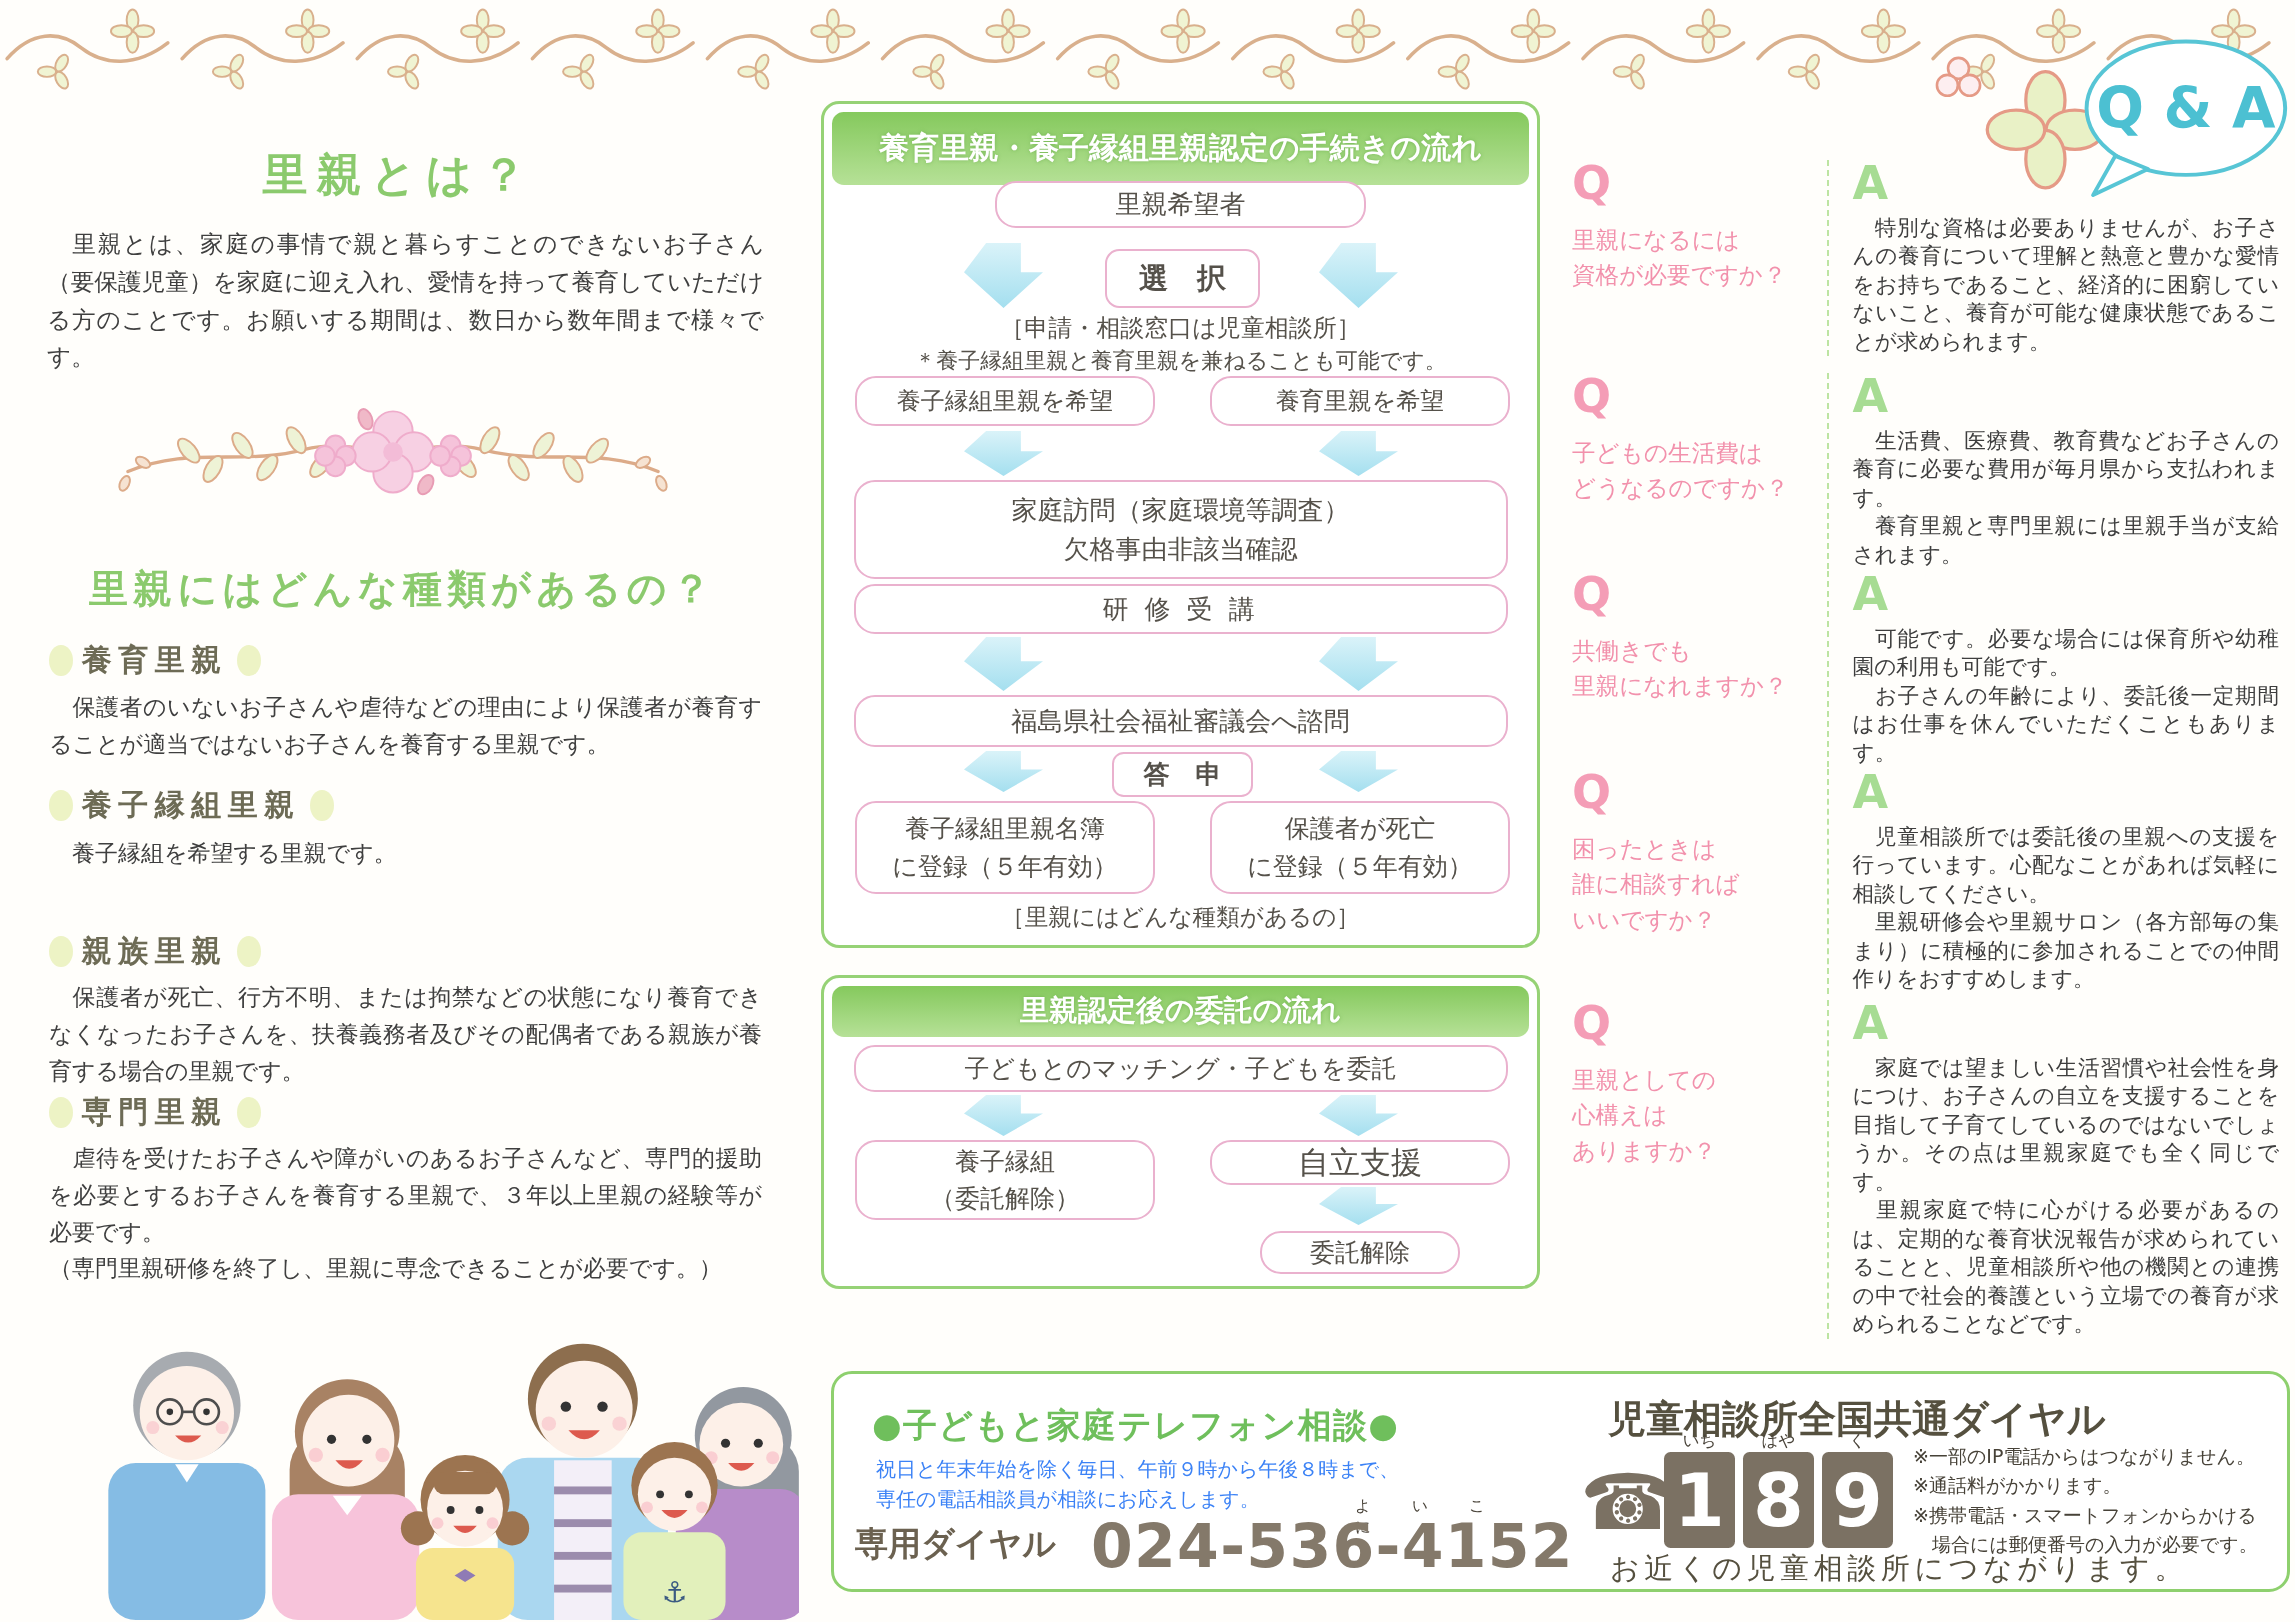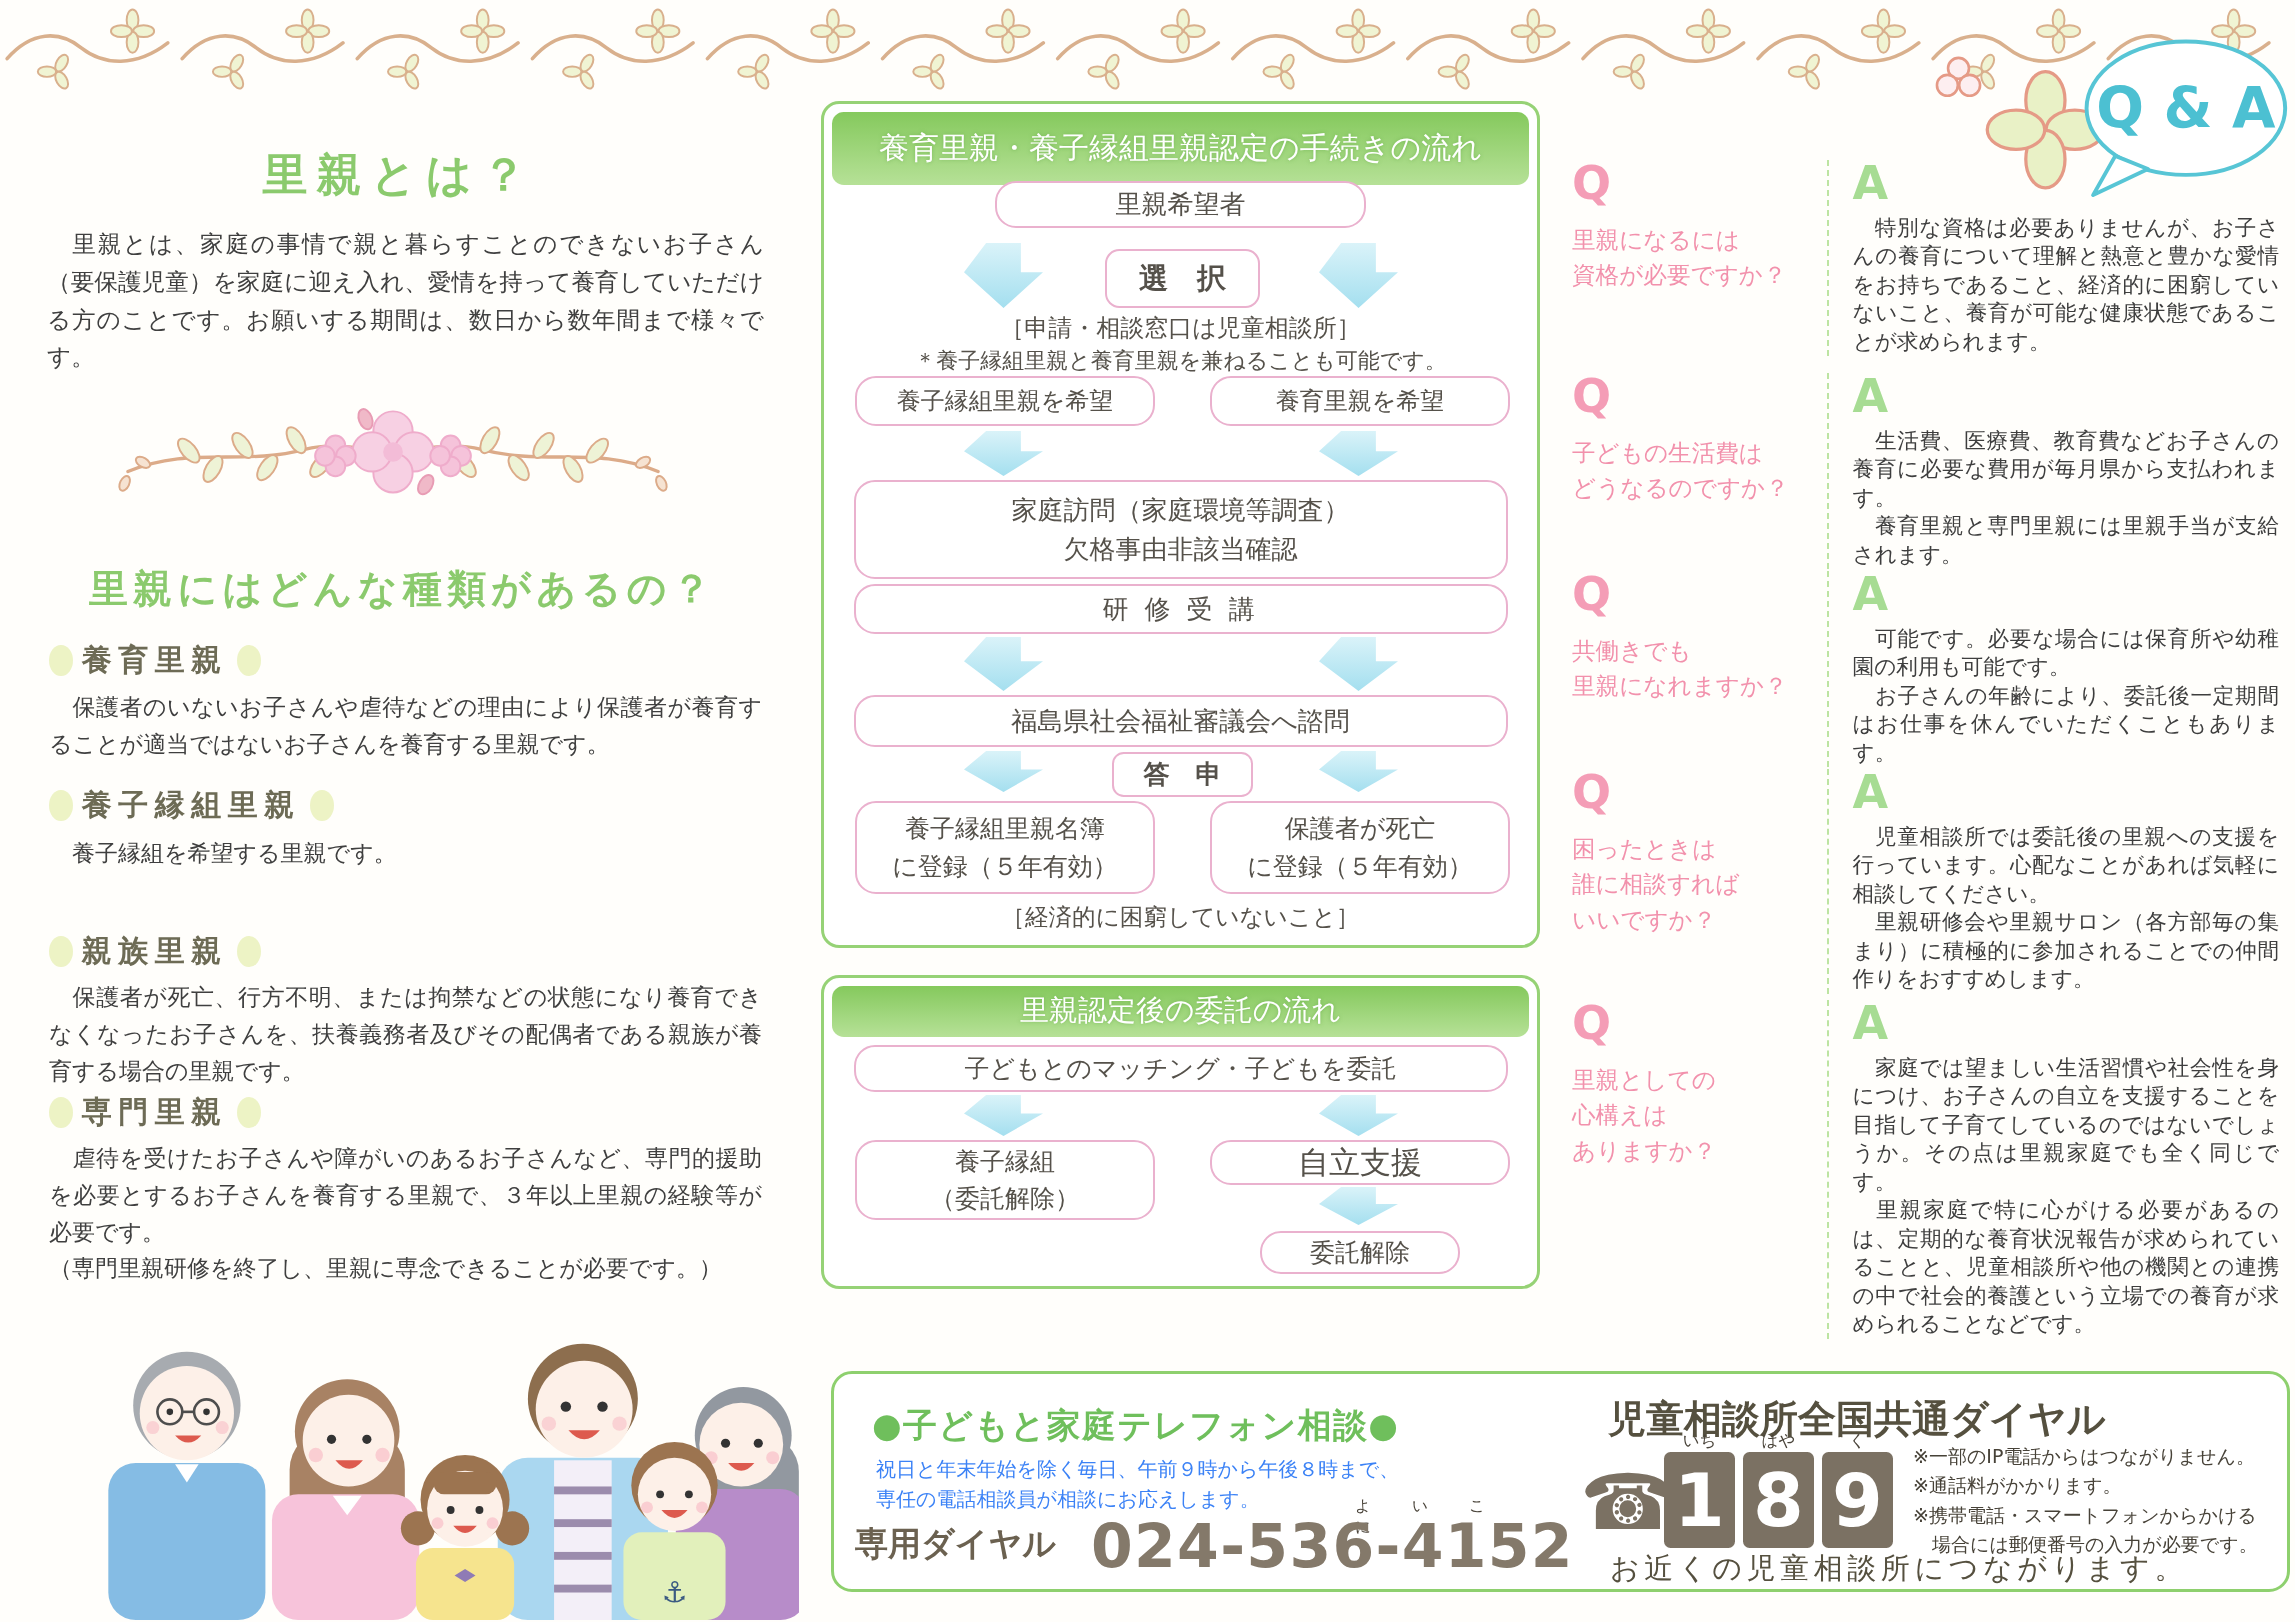--- a/index.html
+++ b/index.html
@@ -10,21 +10,21 @@
   .h-green{color:#8bca6d;font-weight:bold;}
   .title1{font-size:45px;letter-spacing:9.2px;text-align:center;}
   .title2{font-size:39px;letter-spacing:5.2px;text-align:center;}
   .body-text{font-size:23.6px;line-height:1.6;white-space:pre-line;text-align:justify;color:#3f3f3f;}
   .type-head{display:flex;align-items:center;gap:9.2px;font-size:30px;font-weight:bold;color:#6d6b55;letter-spacing:6.5px;}
   .dot{width:23.6px;height:31px;border-radius:50%;background:#edf3c5;flex:none;}
   .type-desc{font-size:23px;line-height:1.6;white-space:pre-line;text-align:justify;color:#3f3f3f;}
   
   .flowwrap{position:absolute;background:#fff;border:3.3px solid #96d276;border-radius:18.3px;}
   .flowhead{position:absolute;background:linear-gradient(180deg,#85c95d,#b6e197);border-radius:11.8px;
-            color:#fff;font-weight:normal;display:flex;align-items:center;justify-content:center;
+            color:#fff;font-weight:bold;display:flex;align-items:center;justify-content:center;
             text-shadow:0 0 3.9px rgba(90,160,60,.55);}
   .fbox{position:absolute;background:#fff;border:2px solid #eab1ce;border-radius:21px;
         display:flex;align-items:center;justify-content:center;text-align:center;
         color:#55514a;white-space:pre-line;line-height:1.5;}
   .fnote{position:absolute;width:100%;text-align:center;color:#55514a;}
   .arr{position:absolute;width:79px;background:linear-gradient(180deg,#daf3f9,#a4dfef);
        clip-path:polygon(28% 0,72% 0,72% 45%,100% 45%,50% 100%,0 45%);}
   
   .qarow{position:absolute;left:1572px;width:707px;display:flex;}
   .qcell{width:255px;flex:none;}
@@ -302,21 +302,21 @@
 
     <div class="arr" style="left:140px;top:647px;height:41px"></div>
     <div class="arr" style="left:495px;top:647px;height:41px"></div>
     <div class="fbox" style="left:288px;width:137px;top:648px;height:41px;font-size:26px;font-weight:bold;border-radius:11.8px">答　申</div>
 
     <div class="fbox" style="left:31px;width:296px;top:697px;height:89px;font-size:25px">養子縁組里親名簿
 に登録（５年有効）</div>
     <div class="fbox" style="left:386px;width:296px;top:697px;height:89px;font-size:25px">保護者が死亡
 に登録（５年有効）</div>
 
-    <div class="fnote" style="top:797px;font-size:23.6px">［経済的に困窮していないこと］</div>
+    <div class="fnote" style="top:797px;font-size:23.6px">［里親にはどんな種類があるの］</div>
   </div>
 
   <div class="flowwrap" style="left:821px;top:975px;width:713px;height:308px">
     <div class="flowhead" style="left:7.9px;right:7.9px;top:7.9px;height:51px;font-size:29px">里親認定後の委託の流れ</div>
 
     <div class="fbox" style="left:29.5px;right:29.5px;top:67px;height:43px;font-size:25px">子どもとのマッチング・子どもを委託</div>
 
     <div class="arr" style="left:140px;top:117px;height:41px"></div>
     <div class="arr" style="left:495px;top:117px;height:41px"></div>
 

